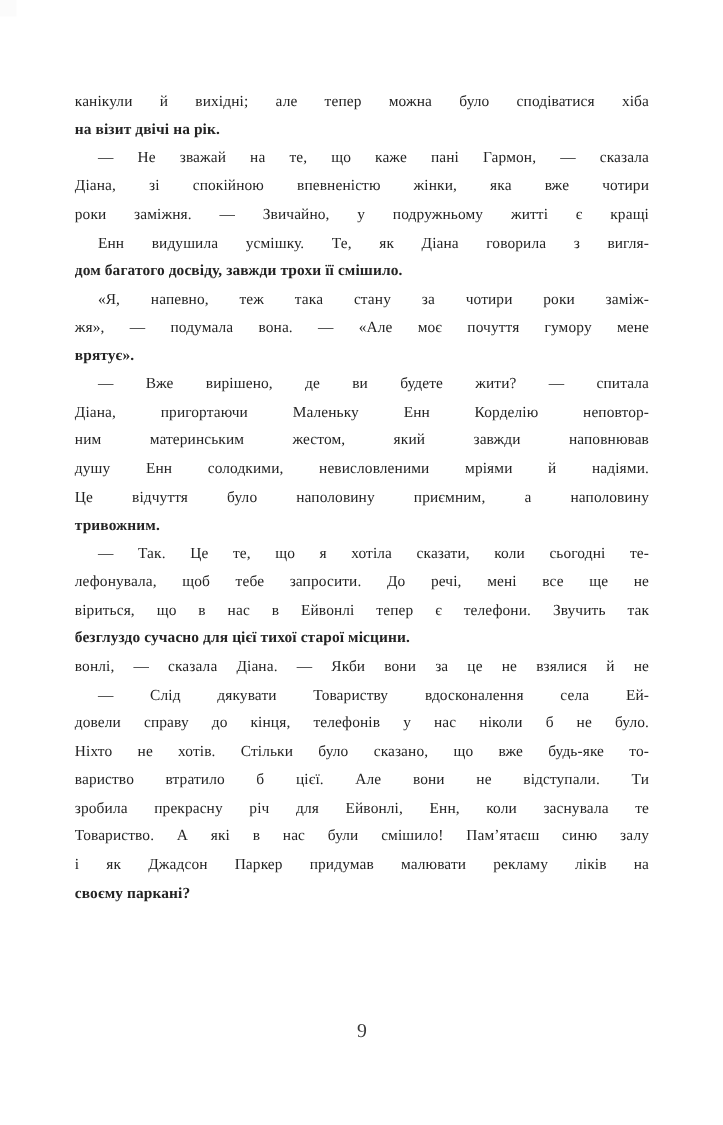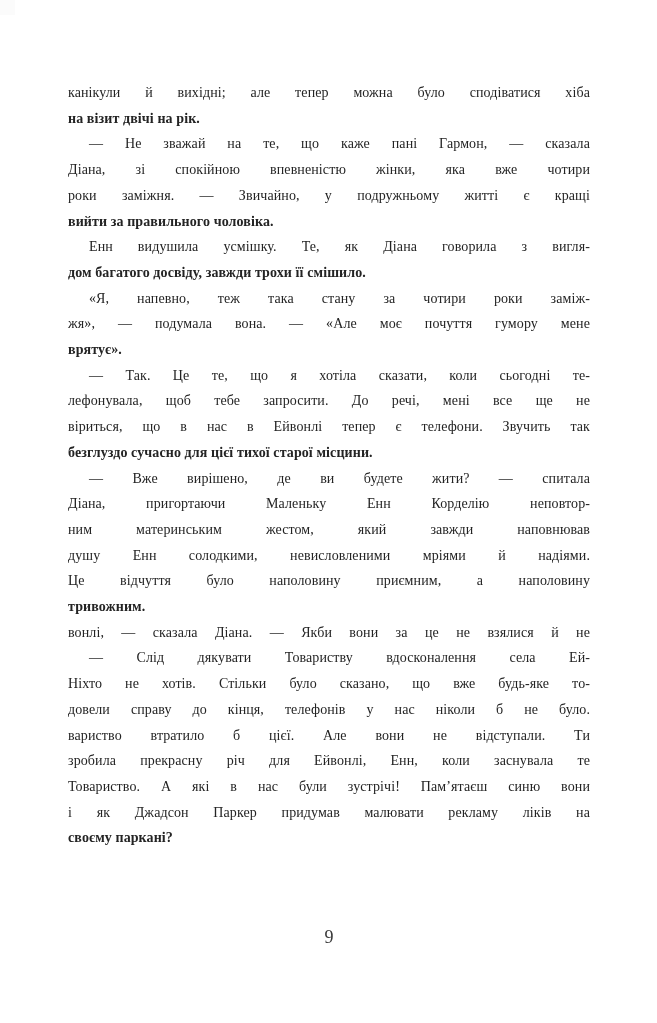--- a/index.html
+++ b/index.html
@@ -67,51 +67,50 @@
   <div class="corner-artifact"></div>
   <main class="text-block" id="text-block">
       <p>
         <span class="line first">канікули й вихідні; але тепер можна було сподіватися хіба</span>
         <span class="line last">на візит двічі на рік.</span>
       </p>
       <p class="indent">
         <span class="line first">— Не зважай на те, що каже пані Гармон, — сказала</span>
         <span class="line">Діана, зі спокійною впевненістю жінки, яка вже чотири</span>
         <span class="line">роки заміжня. — Звичайно, у подружньому житті є кращі</span>
-        <span class="line last">вийти за правильного чоловіка.</span>
       </p>
       <p class="indent">
         <span class="line first">Енн видушила усмішку. Те, як Діана говорила з вигля-</span>
         <span class="line last">дом багатого досвіду, завжди трохи її смішило.</span>
       </p>
       <p class="indent">
         <span class="line first">«Я, напевно, теж така стану за чотири роки заміж-</span>
         <span class="line">жя», — подумала вона. — «Але моє почуття гумору мене</span>
         <span class="line last">врятує».</span>
       </p>
       <p class="indent">
-        <span class="line first">— Так. Це те, що я хотіла сказати, коли сьогодні те-</span>
-        <span class="line">лефонувала, щоб тебе запросити. До речі, мені все ще не</span>
-        <span class="line">віриться, що в нас в Ейвонлі тепер є телефони. Звучить так</span>
-        <span class="line last">безглуздо сучасно для цієї тихої старої місцини.</span>
-      </p>
-      <p class="indent">
         <span class="line first">— Вже вирішено, де ви будете жити? — спитала</span>
         <span class="line">Діана, пригортаючи Маленьку Енн Корделію неповтор-</span>
         <span class="line">ним материнським жестом, який завжди наповнював</span>
         <span class="line">душу Енн солодкими, невисловленими мріями й надіями.</span>
         <span class="line">Це відчуття було наполовину приємним, а наполовину</span>
         <span class="line last">тривожним.</span>
       </p>
       <p class="indent">
+        <span class="line first">— Так. Це те, що я хотіла сказати, коли сьогодні те-</span>
+        <span class="line">лефонувала, щоб тебе запросити. До речі, мені все ще не</span>
+        <span class="line">віриться, що в нас в Ейвонлі тепер є телефони. Звучить так</span>
+        <span class="line last">безглуздо сучасно для цієї тихої старої місцини.</span>
+      </p>
+      <p class="indent">
         <span class="line">вонлі, — сказала Діана. — Якби вони за це не взялися й не</span>
         <span class="line first">— Слід дякувати Товариству вдосконалення села Ей-</span>
+        <span class="line">довели справу до кінця, телефонів у нас ніколи б не було.</span>
         <span class="line">Ніхто не хотів. Стільки було сказано, що вже будь-яке то-</span>
-        <span class="line">довели справу до кінця, телефонів у нас ніколи б не було.</span>
         <span class="line">вариство втратило б цієї. Але вони не відступали. Ти</span>
         <span class="line">зробила прекрасну річ для Ейвонлі, Енн, коли заснувала те</span>
-        <span class="line">Товариство. А які в нас були зустрічі! Пам’ятаєш синю вони</span>
+        <span class="line">Товариство. А які в нас були смішило! Пам’ятаєш синю залу</span>
         <span class="line">і як Джадсон Паркер придумав малювати рекламу ліків на</span>
         <span class="line last">своєму паркані?</span>
       </p>
     </main>
   <div class="page-number">9</div>
 </div>
 
 </body></html>

